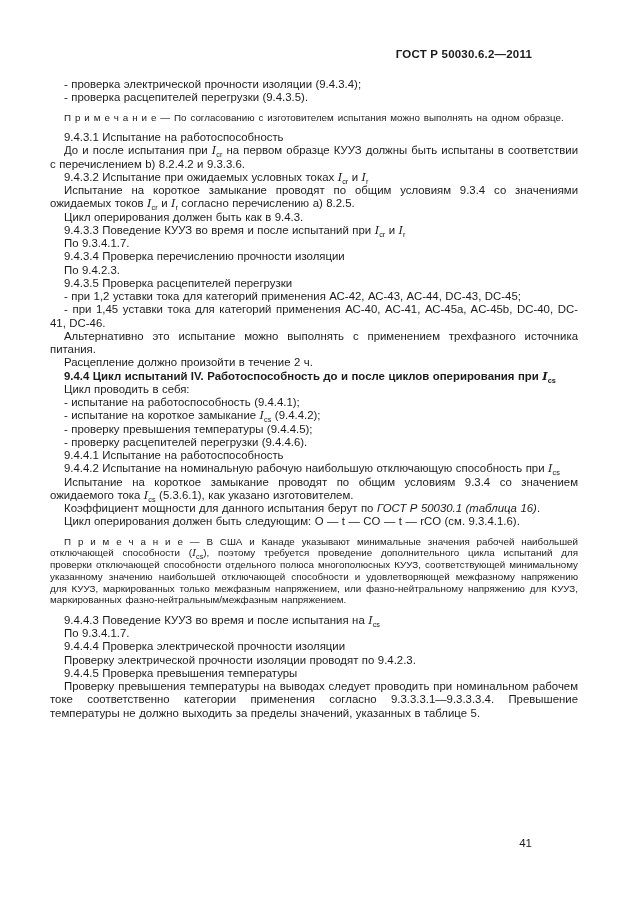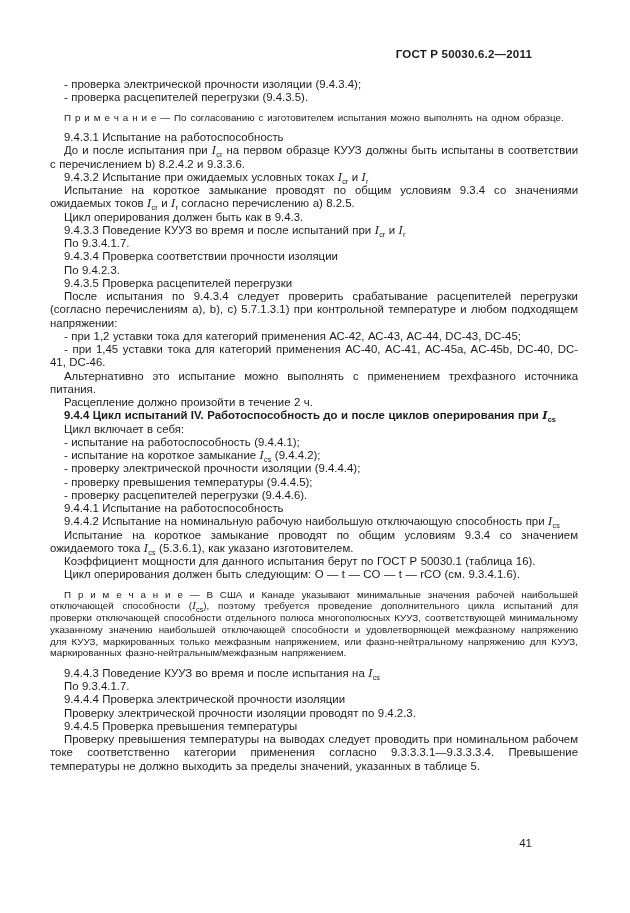--- a/index.html
+++ b/index.html
@@ -49,20 +49,21 @@
   }
   .sym{
     font-family:"DejaVu Serif", serif;
     font-style:italic;
   }
   .para sub{
     font-size:7.3px;
     line-height:0;
   }
   .em{
+    font-style:italic;
   }
   .page-number{
     position:absolute;
     right:52px;
     bottom:64px;
     font-size:11.5px;
     text-align:right;
   }
 </style>
 </head>
@@ -75,33 +76,31 @@
       <p class="para body">- проверка электрической прочности изоляции (9.4.3.4);</p>
       <p class="para body">- проверка расцепителей перегрузки (9.4.3.5).</p>
       <p class="para note">П р и м е ч а н и е — По согласованию с изготовителем испытания можно выполнять на одном образце.</p>
       <p class="para body">9.4.3.1 Испытание на работоспособность</p>
       <p class="para body">До и после испытания при <span class="sym">I</span><sub>cr</sub> на первом образце КУУЗ должны быть испытаны в соответствии с перечислением b) 8.2.4.2 и 9.3.3.6.</p>
       <p class="para body">9.4.3.2 Испытание при ожидаемых условных токах <span class="sym">I</span><sub>cr</sub> и <span class="sym">I</span><sub>r</sub></p>
       <p class="para body">Испытание на короткое замыкание проводят по общим условиям 9.3.4 со значениями ожидаемых токов <span class="sym">I</span><sub>cr</sub> и <span class="sym">I</span><sub>r</sub> согласно перечислению а) 8.2.5.</p>
       <p class="para body">Цикл оперирования должен быть как в 9.4.3.</p>
       <p class="para body">9.4.3.3 Поведение КУУЗ во время и после испытаний при <span class="sym">I</span><sub>cr</sub> и <span class="sym">I</span><sub>r</sub></p>
       <p class="para body">По 9.3.4.1.7.</p>
-      <p class="para body">9.4.3.4 Проверка соответствии прочности изоляции</p>
+      <p class="para body">9.4.3.4 Проверка перечислению прочности изоляции</p>
       <p class="para body">По 9.4.2.3.</p>
       <p class="para body">9.4.3.5 Проверка расцепителей перегрузки</p>
-      <p class="para body">После испытания по 9.4.3.4 следует проверить срабатывание расцепителей перегрузки (согласно перечислениям  а), b), c) 5.7.1.3.1) при контрольной температуре и любом подходящем напряжении:</p>
       <p class="para body">- при 1,2 уставки тока для категорий применения АС-42, АС-43, АС-44, DC-43, DC-45;</p>
       <p class="para body">- при 1,45 уставки тока для категорий применения АС-40, АС-41,  АС-45a, AC-45b, DC-40, DC-41, DC-46.</p>
       <p class="para body">Альтернативно это испытание можно выполнять  с применением трехфазного источника питания.</p>
       <p class="para body">Расцепление должно произойти в течение 2 ч.</p>
       <p class="para heading">9.4.4 Цикл испытаний IV. Работоспособность до и после циклов оперирования при <span class="sym">I</span><sub>cs</sub></p>
-      <p class="para body">Цикл включает в себя:</p>
+      <p class="para body">Цикл проводить в себя:</p>
       <p class="para body">- испытание на работоспособность (9.4.4.1);</p>
       <p class="para body">- испытание на короткое замыкание  <span class="sym">I</span><sub>cs</sub> (9.4.4.2);</p>
-      <p class="para body">- проверку электрической прочности изоляции (9.4.4.4);</p>
       <p class="para body">- проверку превышения температуры (9.4.4.5);</p>
       <p class="para body">- проверку расцепителей перегрузки (9.4.4.6).</p>
       <p class="para body">9.4.4.1 Испытание на работоспособность</p>
       <p class="para body">9.4.4.2 Испытание на номинальную рабочую наибольшую отключающую способность при <span class="sym">I</span><sub>cs</sub></p>
       <p class="para body">Испытание на короткое замыкание проводят по общим условиям 9.3.4 со значением ожидаемого тока <span class="sym">I</span><sub>cs</sub>  (5.3.6.1), как указано изготовителем.</p>
       <p class="para body">Коэффициент мощности для данного испытания  берут по <span class="em">ГОСТ Р 50030.1 (таблица 16)</span>.</p>
       <p class="para body">Цикл оперирования должен быть следующим: O — t — CO —  t — rCO (см. 9.3.4.1.6).</p>
       <p class="para note">П р и м е ч а н и е — В США и Канаде указывают  минимальные значения  рабочей наибольшей отключающей способности (<span class="sym">I</span><sub>cs</sub>), поэтому требуется проведение дополнительного цикла  испытаний  для проверки  отключающей способности отдельного полюса многополюсных КУУЗ, соответствующей минимальному указанному значению наибольшей отключающей способности  и удовлетворяющей межфазному напряжению для КУУЗ, маркированных только  межфазным напряжением, или фазно-нейтральному напряжению для КУУЗ, маркированных фазно-нейтральным/межфазным  напряжением.</p>
       <p class="para body">9.4.4.3 Поведение КУУЗ во время и после испытания на <span class="sym">I</span><sub>cs</sub></p>
       <p class="para body">По 9.3.4.1.7.</p>

